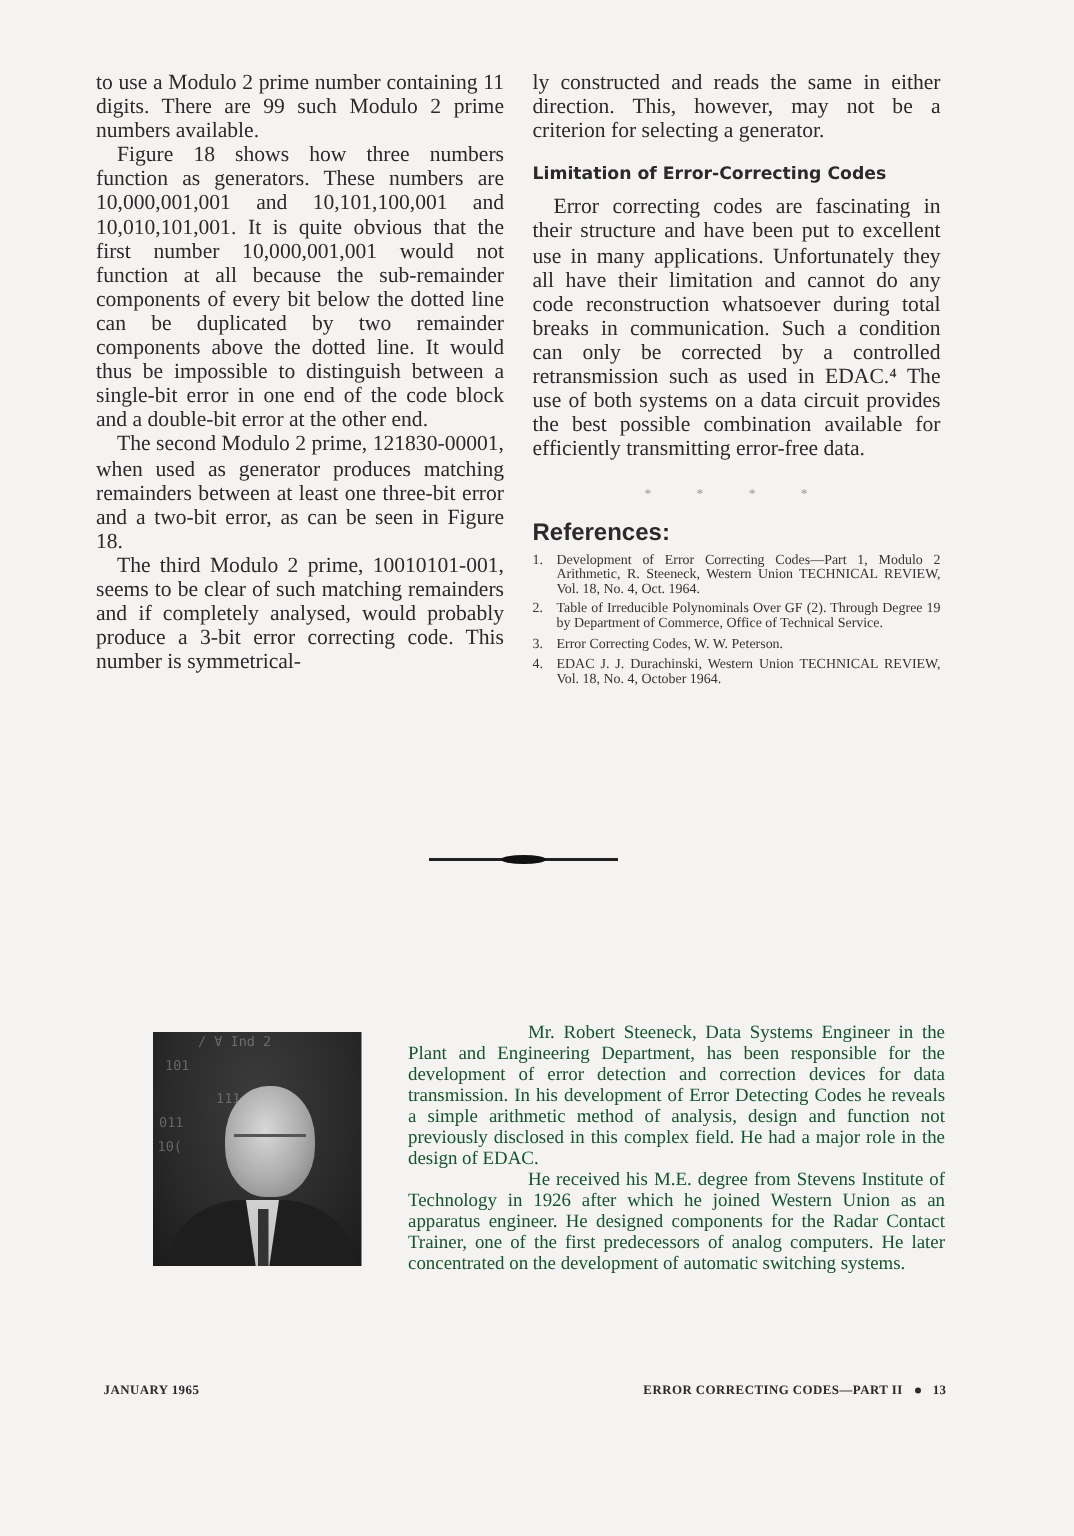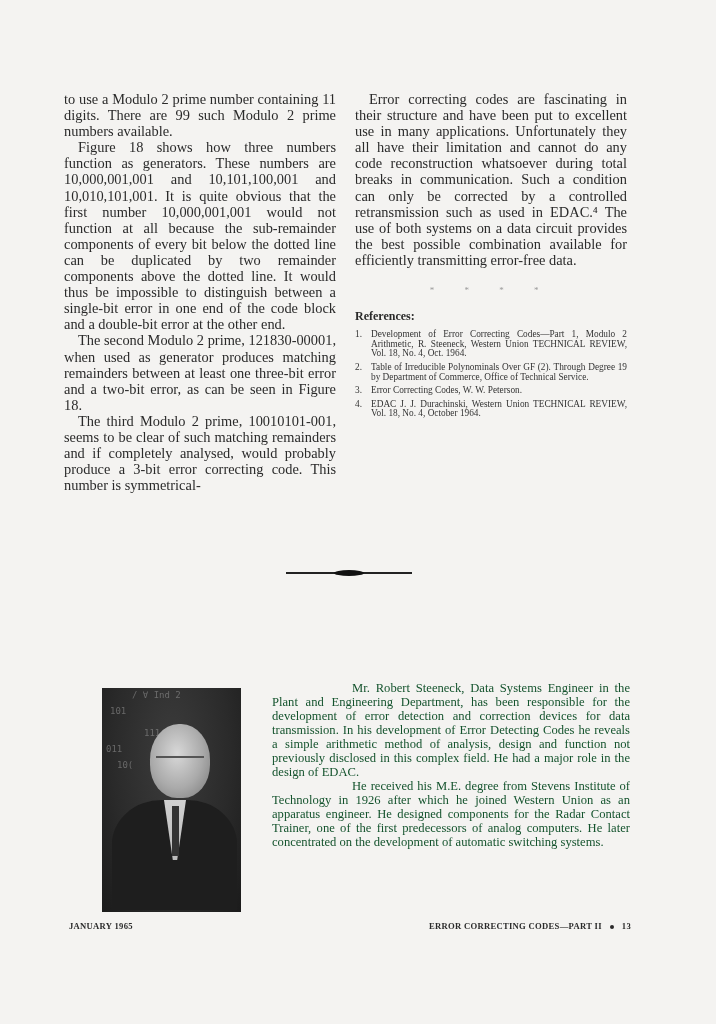--- a/index.html
+++ b/index.html
@@ -2,47 +2,47 @@
 <html><head>
 <meta charset="utf-8">
 <style>
   html, body { margin: 0; padding: 0; }
   body {
     width: 716px; height: 1024px; position: relative; overflow: hidden;
     background: #f4f3f1;
     font-family: "Liberation Serif", "DejaVu Serif", serif;
     color: #2a2a2a;
   }
-  .col { position: absolute; width: 272px; font-size: 14.4px; line-height: 16.1px; text-align: justify; margin-top: 44px; }
+  .col { position: absolute; width: 272px; font-size: 14.4px; line-height: 16.1px; text-align: justify; }
   .col p { margin: 0; text-indent: 0; }
   .col p.ind { text-indent: 14px; }
   #col-left { left: 64px; top: 47px; }
   #col-right { left: 355px; top: 47px; }
   h3.section-heading {
     font-family: "DejaVu Sans", "Liberation Sans", sans-serif;
     font-weight: bold; font-size: 11.5px; margin: 12px 0 7px 0; color: #2a2a2a; letter-spacing: 0;
   }
   .stars { text-align: center; font-size: 9px; letter-spacing: 14px; color: #999; margin: 14px 0 10px 0; }
   h3.refs-heading {
-    font-family: Liberation Serif, serif;
-    font-weight: bold; font-size: 12px; margin: 0 0 6px 0;
+    font-family: Liberation Sans, sans-serif;
+    font-weight: bold; font-size: 16px; margin: 0 0 6px 0;
   }
   ol.refs { list-style: none; margin: 0; padding: 0; }
   ol.refs li {
     font-size: 9.3px; line-height: 9.6px; margin: 0 0 4px 0; position: relative;
     padding-left: 16px; text-align: justify; color: #333;
   }
   ol.refs li .num { position: absolute; left: 0; top: 0; }
   .divider { position: absolute; left: 286px; top: 572px; width: 126px; height: 2px; background: #222; }
   .divider::after {
     content: ""; position: absolute; left: 48px; top: -2px; width: 30px; height: 6px;
     background: #111; border-radius: 50%;
   }
   .photo {
-    position: absolute; left: 102px; top: 688px; width: 139px; height: 224px;
+    position: absolute; left: 102px; top: 688px; width: 139px; height: 156px;
     background: radial-gradient(ellipse at 50% 30%, #3c3c3c 0%, #2a2a2a 60%, #1b1b1b 100%);
     overflow: hidden;
   }
   .photo .head {
     position: absolute; left: 48px; top: 36px; width: 60px; height: 74px;
     background: radial-gradient(ellipse at 45% 40%, #d8d8d8 0%, #aaa 55%, #777 100%);
     border-radius: 48% 48% 45% 45%;
   }
   .photo .glasses { position: absolute; left: 54px; top: 68px; width: 48px; height: 8px; border-top: 2px solid #555; }
   .photo .body {
@@ -69,39 +69,41 @@
 <body>
 
 <div id="col-left" class="col">
   <p>to use a Modulo 2 prime number containing 11 digits. There are 99 such Modulo 2 prime numbers available.</p>
   <p class="ind">Figure 18 shows how three numbers function as generators. These numbers are 10,000,001,001 and 10,101,100,001 and 10,010,101,001. It is quite obvious that the first number 10,000,001,001 would not function at all because the sub-remainder components of every bit below the dotted line can be duplicated by two remainder components above the dotted line. It would thus be impossible to distinguish between a single-bit error in one end of the code block and a double-bit error at the other end.</p>
   <p class="ind">The second Modulo 2 prime, 121830-00001, when used as generator produces matching remainders between at least one three-bit error and a two-bit error, as can be seen in Figure 18.</p>
   <p class="ind">The third Modulo 2 prime, 10010101-001, seems to be clear of such matching remainders and if completely analysed, would probably produce a 3-bit error correcting code. This number is symmetrical-</p>
 </div>
 
 <div id="col-right" class="col">
+  <p>ly constructed and reads the same in either direction. This, however, may not be a criterion for selecting a generator.</p>
+  <h3 class="section-heading">Limitation of Error-Correcting Codes</h3>
   <p class="ind">Error correcting codes are fascinating in their structure and have been put to excellent use in many applications. Unfortunately they all have their limitation and cannot do any code reconstruction whatsoever during total breaks in communication. Such a condition can only be corrected by a controlled retransmission such as used in EDAC.⁴ The use of both systems on a data circuit provides the best possible combination available for efficiently transmitting error-free data.</p>
   <div class="stars">* * * *</div>
   <h3 class="refs-heading">References:</h3>
   <ol class="refs">
     <li><span class="num">1.</span><span>Development of Error Correcting Codes—Part 1, Modulo 2 Arithmetic, R. Steeneck, Western Union TECHNICAL REVIEW, Vol. 18, No. 4, Oct. 1964.</span></li>
     <li><span class="num">2.</span><span>Table of Irreducible Polynominals Over GF (2). Through Degree 19 by Department of Commerce, Office of Technical Service.</span></li>
     <li><span class="num">3.</span><span>Error Correcting Codes, W. W. Peterson.</span></li>
     <li><span class="num">4.</span><span>EDAC J. J. Durachinski, Western Union TECHNICAL REVIEW, Vol. 18, No. 4, October 1964.</span></li>
   </ol>
 </div>
 
 <div class="divider"></div>
 
 <div class="photo" title="Portrait of Robert Steeneck in front of a chalkboard">
   <span class="chalk" style="left:30px;top:2px;">/ ∀ Ind 2</span>
   <span class="chalk" style="left:8px;top:18px;">101</span>
   <span class="chalk" style="left:2px;top:40px;margin-left:40px;">111</span>
   <span class="chalk" style="left:4px;top:56px;">011</span>
-  <span class="chalk" style="left:3px;top:72px;margin-left:12px;">10(</span>
+  <span class="chalk" style="left:3px;top:72px;">10(</span>
   <div class="head"></div>
   <div class="glasses"></div>
   <div class="body"></div>
   <div class="shirt"></div>
   <div class="tie"></div>
 </div>
 
 <div class="bio">
   <p>Mr. Robert Steeneck, Data Systems Engineer in the Plant and Engineering Department, has been responsible for the development of error detection and correction devices for data transmission. In his development of Error Detecting Codes he reveals a simple arithmetic method of analysis, design and function not previously disclosed in this complex field. He had a major role in the design of EDAC.</p>
   <p>He received his M.E. degree from Stevens Institute of Technology in 1926 after which he joined Western Union as an apparatus engineer. He designed components for the Radar Contact Trainer, one of the first predecessors of analog computers. He later concentrated on the development of automatic switching systems.</p>

